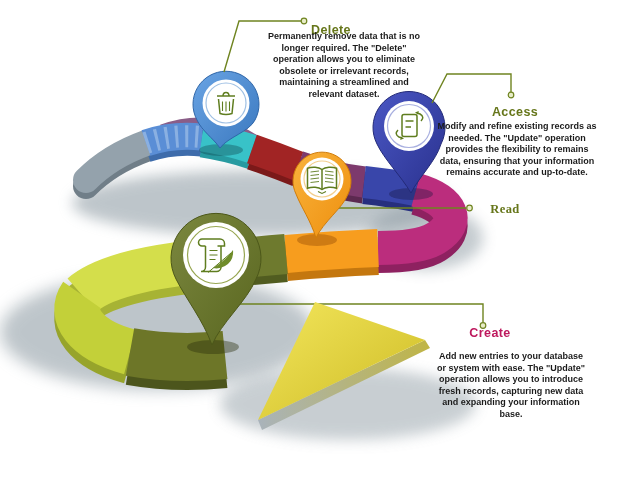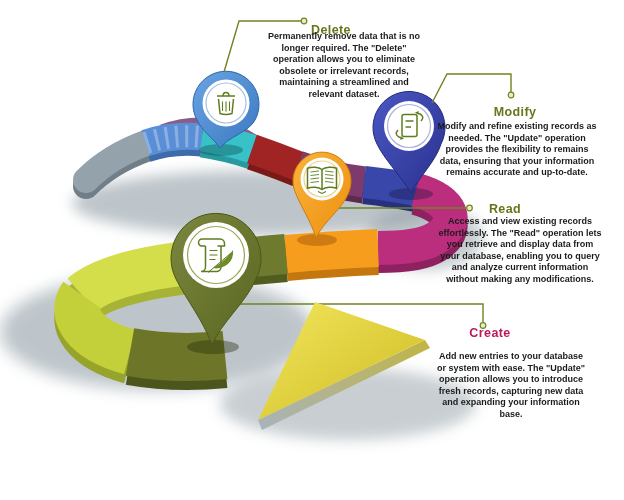--- a/index.html
+++ b/index.html
@@ -7,21 +7,21 @@
           font-family:"Liberation Sans",sans-serif;}
   .canvas svg{position:absolute;left:0;top:0;}
   .title{position:absolute;font-weight:bold;font-size:12.5px;letter-spacing:.4px;
          color:#66761a;text-align:center;}
   .desc{position:absolute;font-size:9px;font-weight:bold;color:#1b1b1b;
         text-align:center;line-height:11.5px;}
   .t-delete{left:271px;top:15px;width:120px;margin-top:8px;}
   .d-delete{left:264px;top:31px;width:160px;}
   .t-update{left:455px;top:105px;width:120px;}
   .d-update{left:436px;top:121px;width:162px;}
-  .t-read{left:445px;top:202px;width:120px;}
+  .t-read{left:445px;top:202px;width:120px;font-family:Liberation Serif, serif;}
   .d-read{left:436px;top:216px;width:168px;}
   .t-create{left:430px;top:326px;width:120px;color:#be185d;}
   .d-create{left:434px;top:351px;width:154px;}
 </style>
 </head>
 <body>
 
 <div class="canvas">
 
 <svg width="624" height="500" viewBox="0 0 624 500">
@@ -196,22 +196,21 @@
 
   <g>
     <polygon points="258,420 425,340 430,348 262,430" fill="url(#gradArrowSide)"></polygon>
     <polygon points="315,302 425,340 258,420" fill="url(#gradArrow)"></polygon>
   </g>
 </svg>
 
   <div class="title t-delete">Delete</div>
   <div class="desc d-delete">Permanently remove data that is no longer required. The "Delete" operation allows you to eliminate obsolete or irrelevant records, maintaining a streamlined and relevant dataset.</div>
 
-  <div class="title t-update">Modify</div>
+  <div class="title t-update">Access</div>
   <div class="desc d-update">Modify and refine existing records as needed. The "Update" operation provides the flexibility to remains data, ensuring that your information remains accurate and up-to-date.</div>
 
   <div class="title t-read">Read</div>
-  <div class="desc d-read">Access and view existing records effortlessly. The "Read" operation lets you retrieve and display data from your database, enabling you to query and analyze current information without making any modifications.</div>
 
   <div class="title t-create">Create</div>
   <div class="desc d-create">Add new entries to your database or system with ease. The "Update" operation allows you to introduce fresh records, capturing new data and expanding your information base.</div>
 
 </div>
 
 </body></html>

